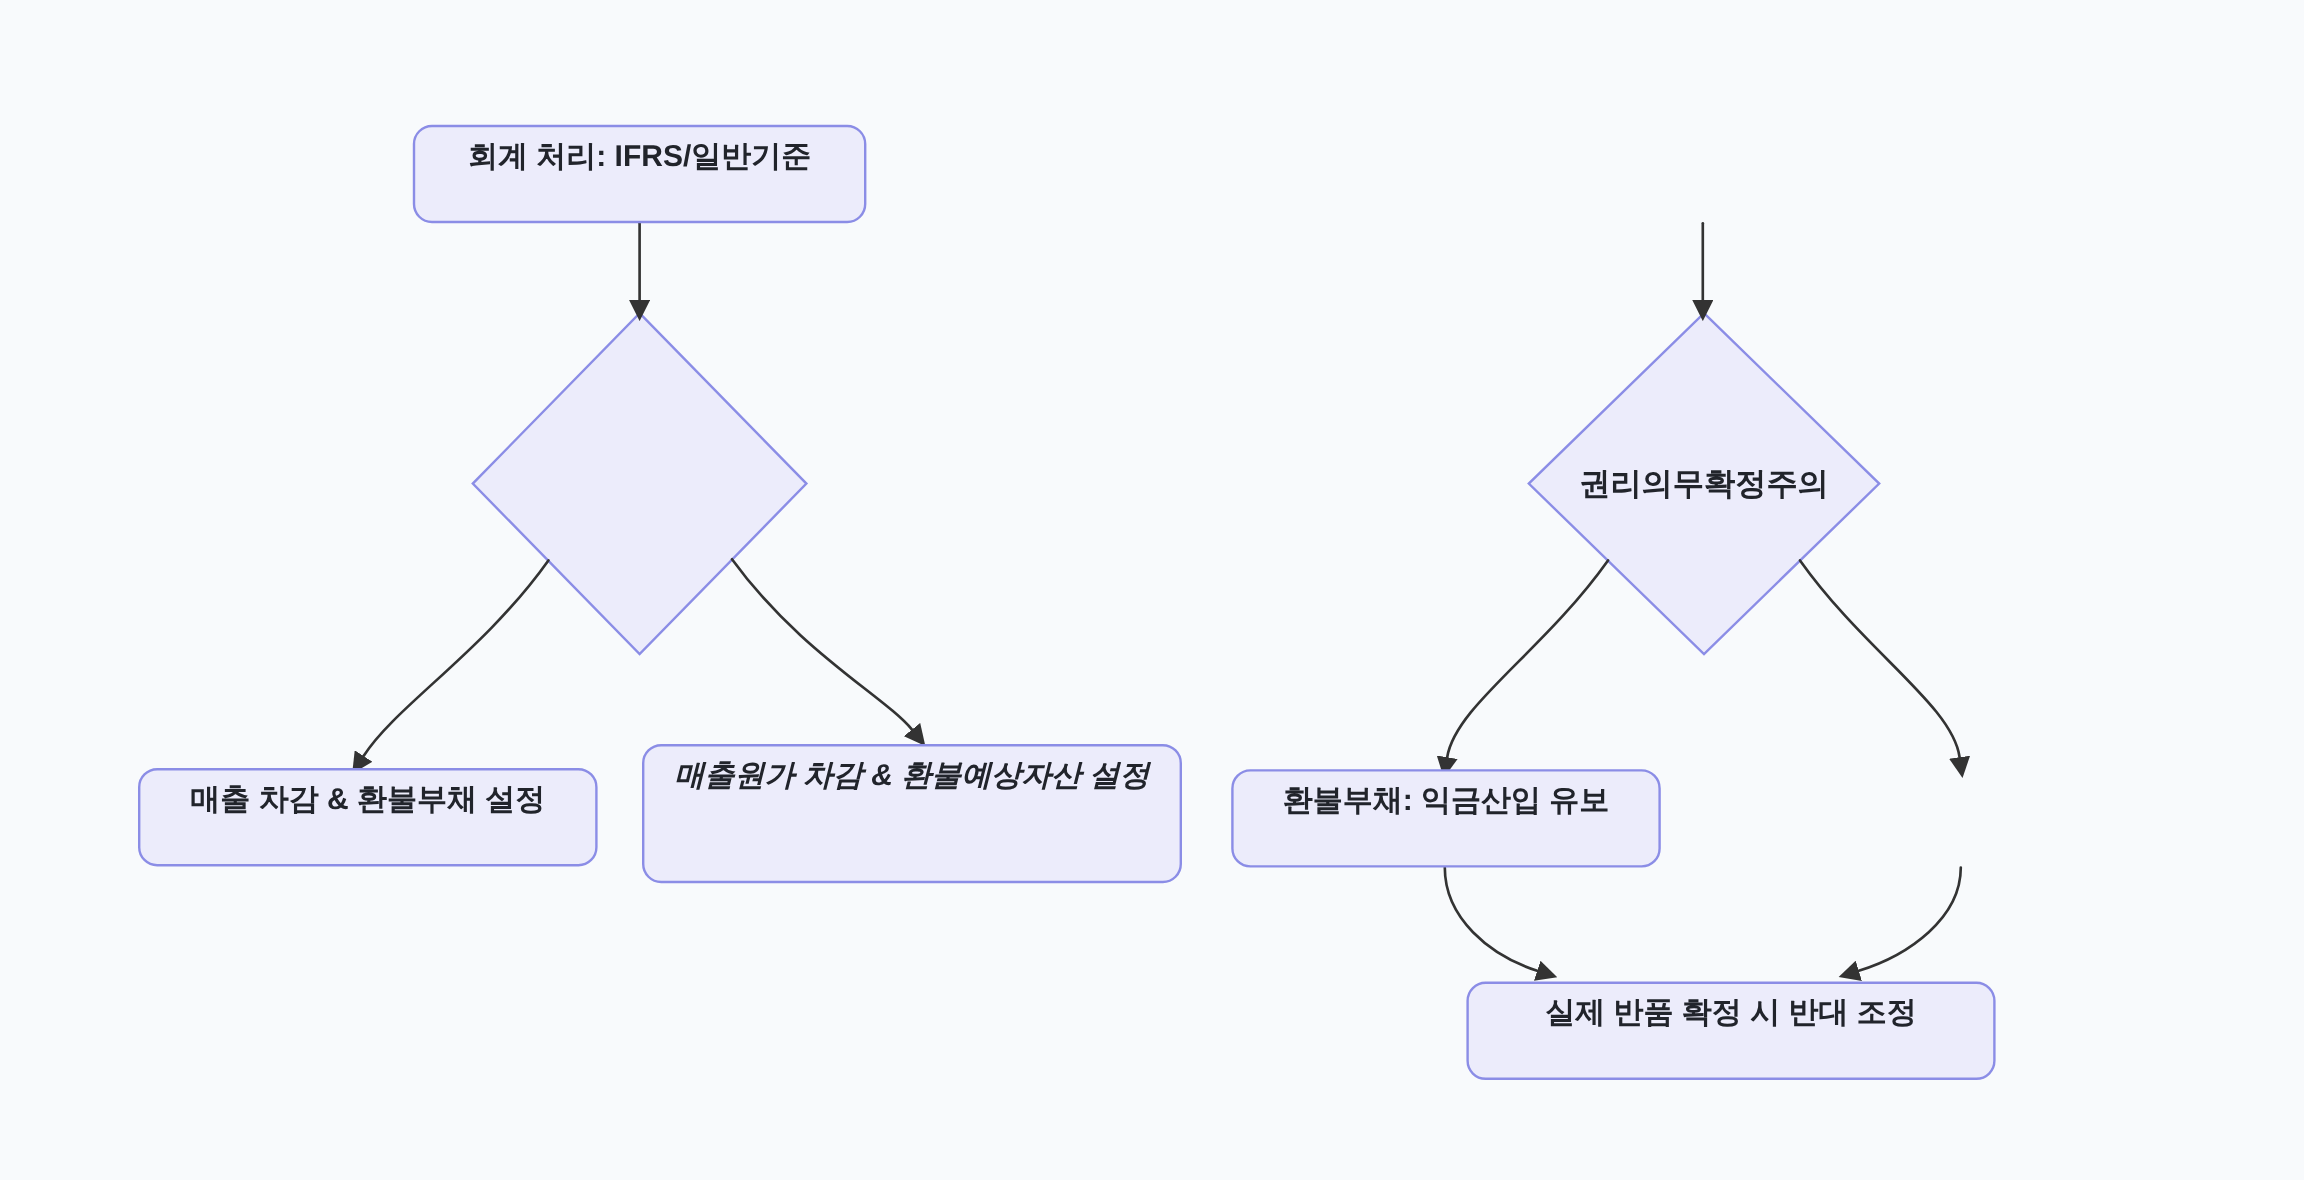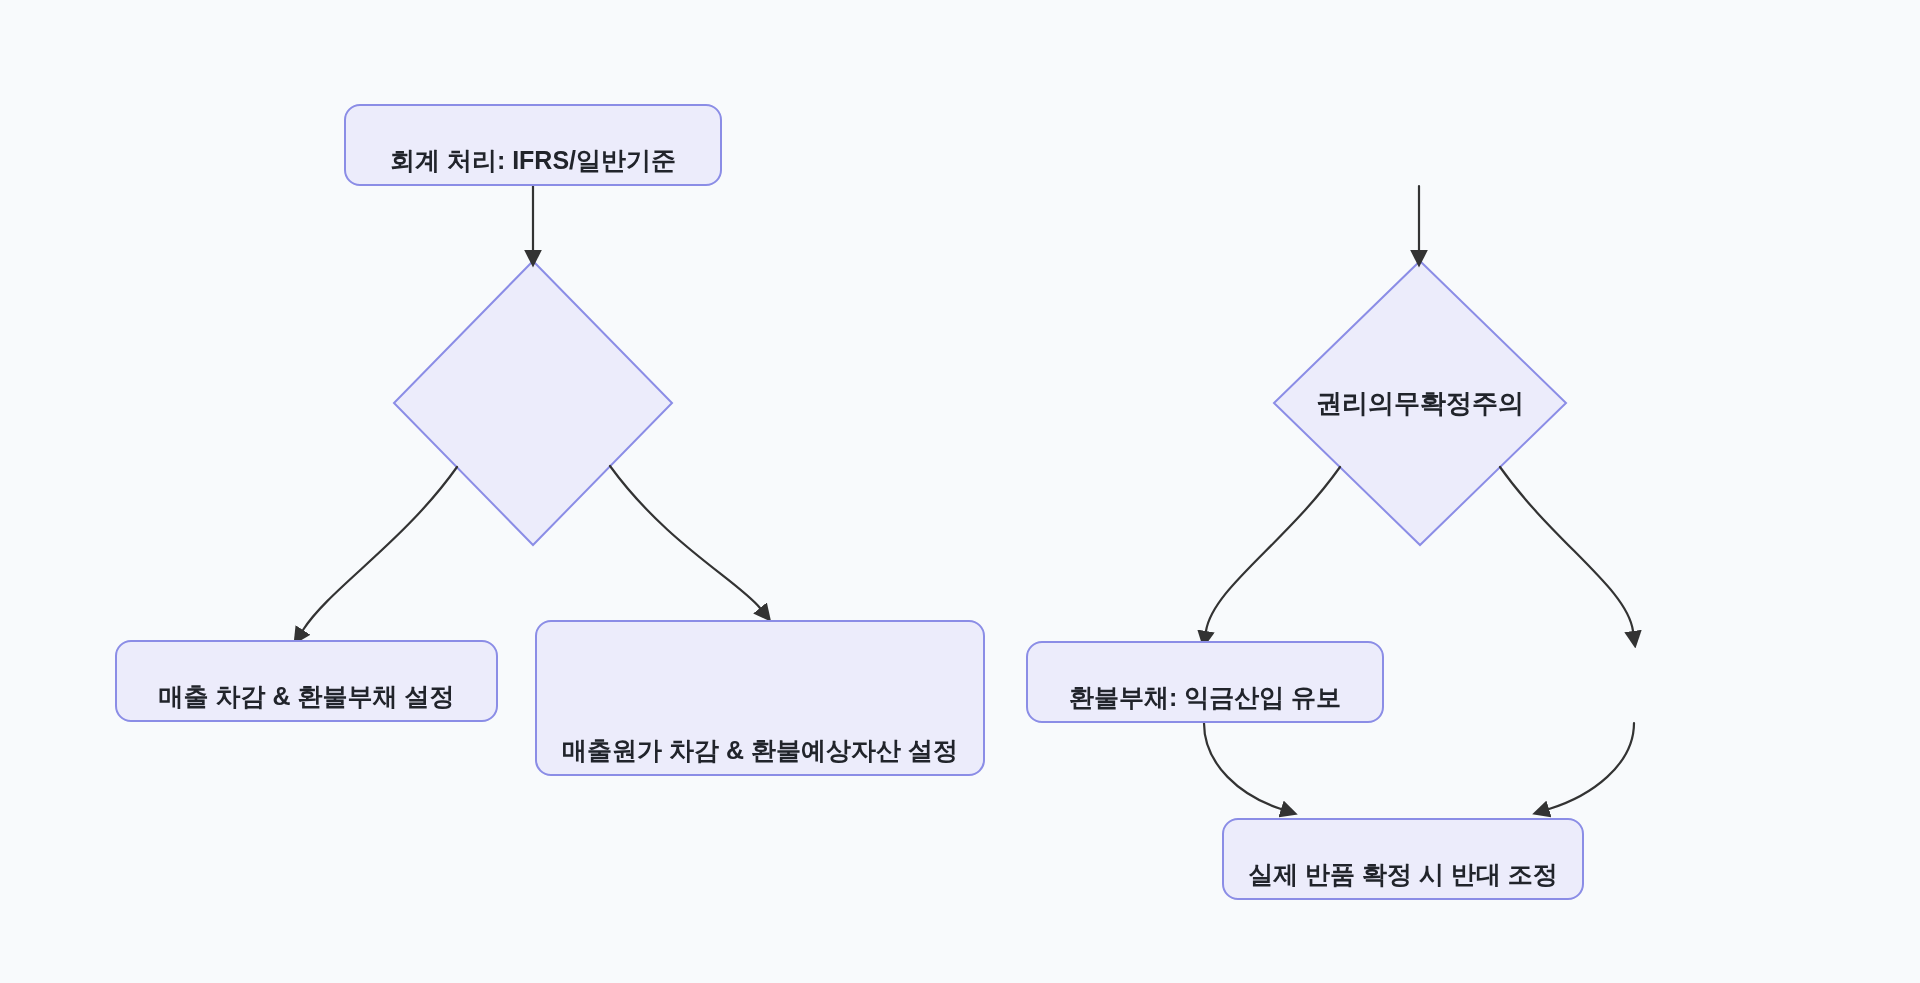--- a/index.html
+++ b/index.html
@@ -32,21 +32,21 @@
     stroke: #8b8de6;
     stroke-width: 2;
   }
   .node {
     position: absolute;
     box-sizing: border-box;
     background: #ececfb;
     border: 2px solid #8b8de6;
     border-radius: 16px;
     display: flex;
-    align-items: flex-end;
+    align-items: flex-start;
     justify-content: center;
     text-align: center;
     color: #21242b;
     font-size: 25px;
     font-weight: 600;
     line-height: 1.45;
     padding: 6px 7px;
   }
   .decision-label {
     position: absolute;
@@ -54,27 +54,27 @@
     align-items: center;
     justify-content: center;
     text-align: center;
     color: #21242b;
     font-size: 26px;
     font-weight: 600;
   }
   
   .node-a { left: 344px;  top: 104px; width: 378px; height: 82px; }
   .node-c { left: 115px;  top: 640px; width: 383px; height: 82px; }
-  .node-d { left: 535px;  top: 620px; width: 450px; height: 156px; }
+  .node-d { left: 535px;  top: 620px; width: 450px; height: 116px; font-style: italic; }
   .label-b { left: 394px; top: 376px; width: 278px; height: 54px; }
   
   .node-e { left: 1265px; top: 104px; width: 308px; height: 82px; }
   .node-g { left: 1026px; top: 641px; width: 358px; height: 82px; }
   .node-h { left: 1424px; top: 641px; width: 421px; height: 82px; }
-  .node-i { left: 1222px; top: 818px; width: 362px; height: 82px; }
+  .node-i { left: 1222px; top: 818px; width: 441px; height: 82px; }
   .label-f { left: 1274px; top: 376px; width: 292px; height: 54px; }
 </style>
 </head>
 <body>
 
 <div class="stage">
 
   <svg class="edge-layer" viewBox="0 0 1920 983" xmlns="http://www.w3.org/2000/svg">
     <defs>
       <marker id="arrowhead" viewBox="0 0 10 10" refX="0" refY="5" markerWidth="8" markerHeight="8" orient="auto-start-reverse">

